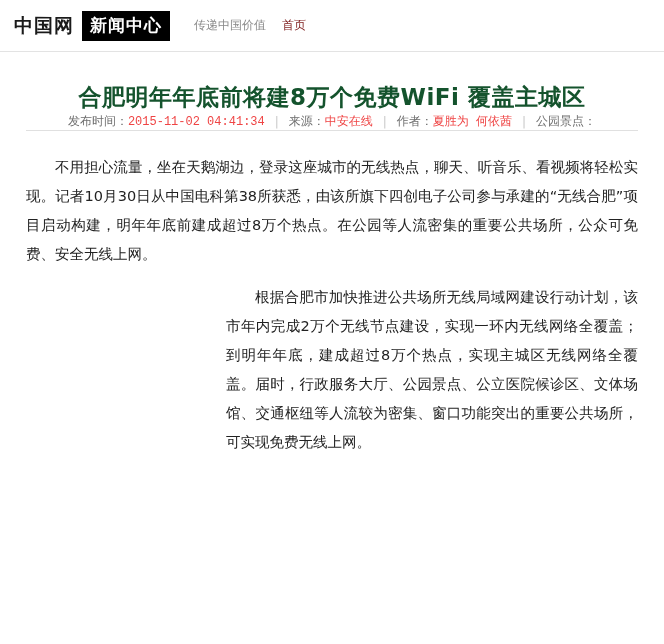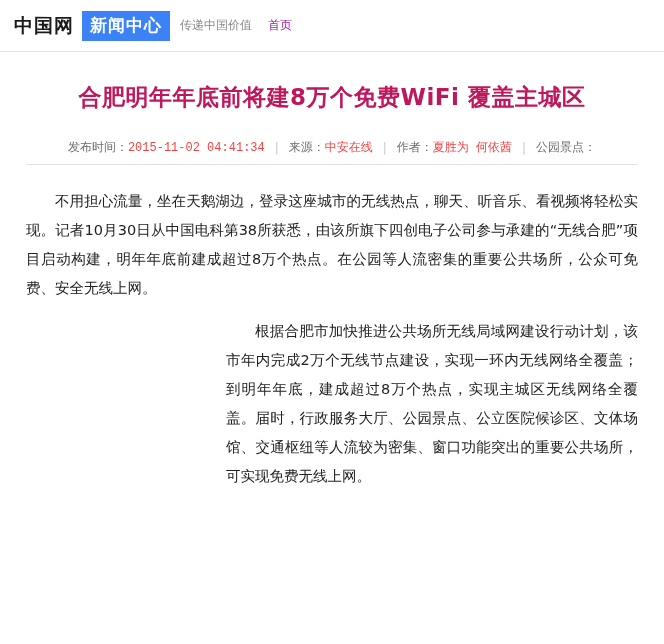--- a/index.html
+++ b/index.html
@@ -33,64 +33,62 @@
   .site-logo {
     font-size: 19px;
     font-weight: bold;
     color: #1a1a1a;
     letter-spacing: 1px;
     font-family: "DejaVu Sans", sans-serif;
     white-space: nowrap;
   }
   .channel-badge {
     margin-left: 8px;
-    background: #3b82f6;
+    background: #000000;
     color: #ffffff;
     font-size: 17px;
     font-weight: bold;
     padding: 3px 8px 4px 8px;
     letter-spacing: 1px;
     font-family: "DejaVu Sans", sans-serif;
     white-space: nowrap;
   }
   .slogan {
-    margin-left: 10px;
+    margin-left: 24px;
     font-size: 12px;
     color: #8a8a8a;
     font-family: "DejaVu Sans", sans-serif;
     white-space: nowrap;
   }
   .nav-link {
     margin-left: 16px;
     font-size: 12px;
-    color: #a21caf;
+    color: #7f1d1d;
     text-decoration: none;
     font-family: Liberation Sans, sans-serif;
     white-space: nowrap;
   }
 
   
   .article {
     padding: 0 26px;
     box-sizing: border-box;
   }
   .headline {
     text-align: center;
     font-size: 23px;
     font-weight: bold;
-    color: #be185d;
+    color: #14532d;
     font-family: "DejaVu Sans", sans-serif;
     margin: 30px 0 0 0;
     line-height: 1.35;
     letter-spacing: 0.5px;
   }
 
   .meta {
-    margin-top: 26px;
-    padding-bottom: 8px;
     display: flex;
     justify-content: center;
     align-items: center;
     font-size: 12px;
     color: #6e6e6e;
     font-family: "DejaVu Sans", sans-serif;
     border-bottom: 1px solid #e0e0e0;
   }
   .meta-item { white-space: nowrap; }
   .meta-sep {

